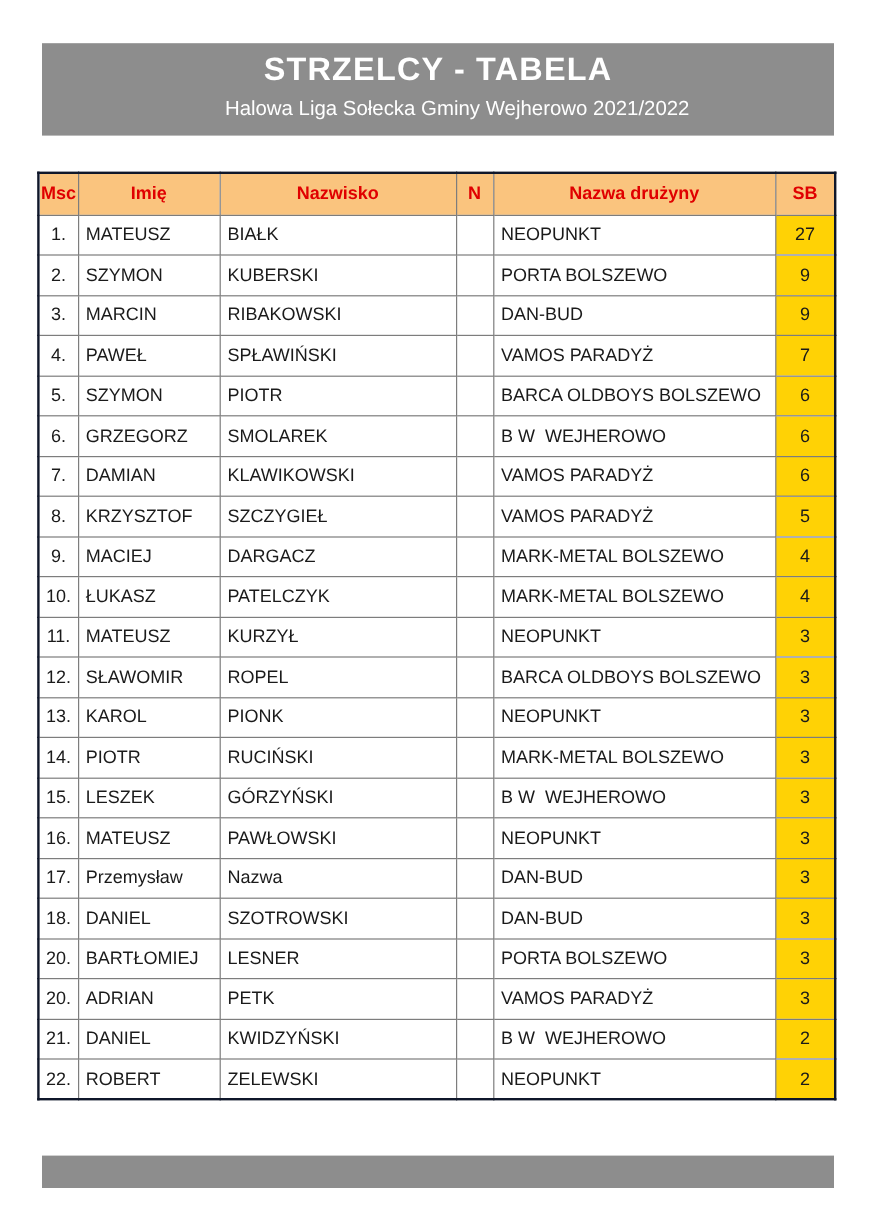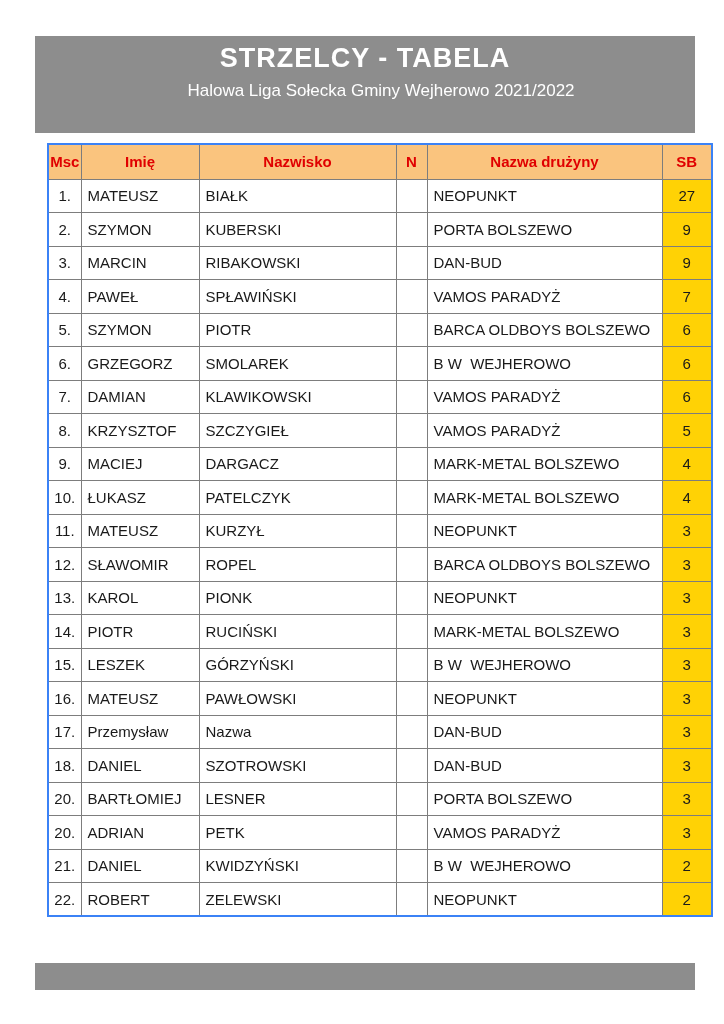--- a/index.html
+++ b/index.html
@@ -13,21 +13,21 @@
     height: 1024px;
     background: #ffffff;
     overflow: hidden;
   }
   
   .banner {
     position: absolute;
     left: 35px;
     top: 36px;
     width: 660px;
-    height: 97px;
+    height: 77px;
     background: #8d8d8d;
     color: #ffffff;
     text-align: center;
   }
   .banner .title {
     padding-top: 7px;
     font-size: 27px;
     line-height: 30px;
     font-weight: bold;
     letter-spacing: 1px;
@@ -40,24 +40,23 @@
     padding-left: 32px;
   }
   
   table.scorers {
     position: absolute;
     left: 31px;
     top: 143px;
     width: 664px;
     border-collapse: collapse;
     table-layout: fixed;
-    border: 2px solid #3b82f6;
+    border: 2px solid #0f172a;
     font-size: 15px;
     color: #1a1a1a;
-    margin-left: 16px;
   }
   table.scorers col.c-msc      { width: 33px;  }
   table.scorers col.c-imie     { width: 118px; }
   table.scorers col.c-nazwisko { width: 197px; }
   table.scorers col.c-n        { width: 31px;  }
   table.scorers col.c-druzyna  { width: 235px; }
   table.scorers col.c-sb       { width: 50px;  }
   table.scorers th, table.scorers td {
     border: 1px solid #7d7d7d;
     overflow: hidden;

